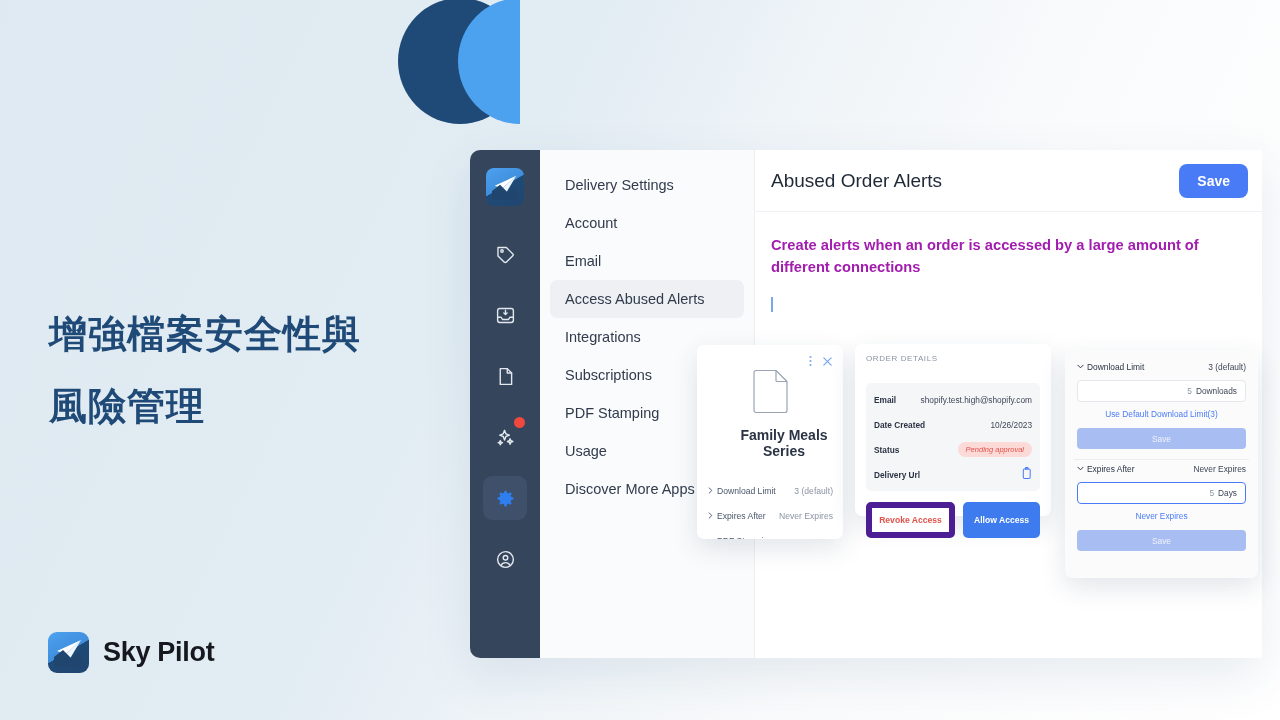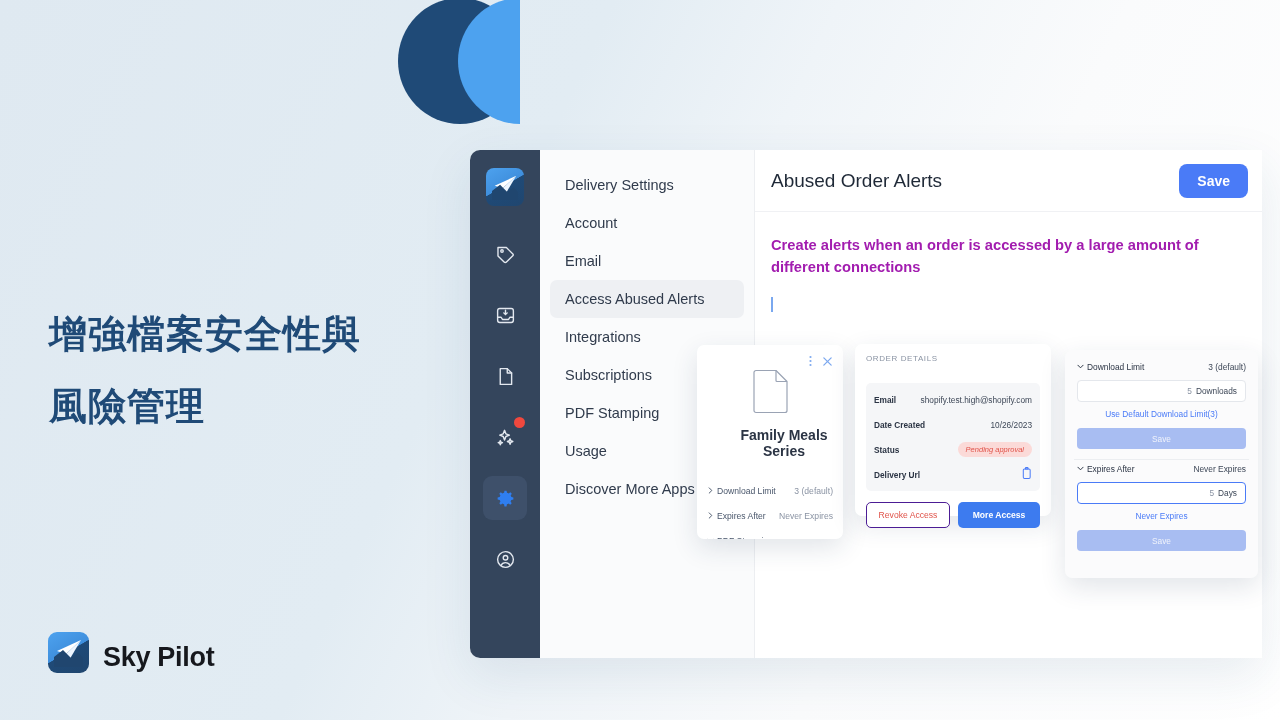--- a/index.html
+++ b/index.html
@@ -27,21 +27,21 @@
   }
 
   
   .headline {
     position: absolute; left: 49px; top: 298px; width: 400px;
     font-size: 38px; font-weight: 700; line-height: 1.9;
     color: #1f4a77; letter-spacing: 1px;
   }
   .headline .l2 { display: block; }
 
-  .brand { position: absolute; left: 48px; top: 632px; display: flex; align-items: flex-end; gap: 14px; }
+  .brand { position: absolute; left: 48px; top: 632px; display: flex; align-items: center; gap: 14px; }
   .brand-mark {
     width: 41px; height: 41px; border-radius: 9px;
     background: linear-gradient(150deg, #4da2ef 0%, #3f8fdd 48%, #1f4a77 49%, #20466f 100%);
     position: relative; overflow: hidden;
   }
   .brand-mark svg { position: absolute; left: 6px; top: 6px; }
   .brand-name { font-size: 27px; font-weight: 700; color: #16181d; letter-spacing: -0.3px; }
 
   
   .app-window {
@@ -141,22 +141,22 @@
   .c2-box { background: #f5f6f8; border-radius: 5px; padding: 4px 8px; }
   .c2-row { display: flex; align-items: center; justify-content: space-between; height: 25px; font-size: 8.3px; }
   .c2-row .lab { color: #2b3444; font-weight: 700; }
   .c2-row .val { color: #3d4757; }
   .badge-pending {
     background: #fbdad8; color: #e0534a; font-size: 7.5px;
     padding: 3px 8px; border-radius: 9px; font-weight: 500; font-style: italic;
   }
   .c2-actions { display: flex; gap: 8px; margin-top: 11px; }
   .btn-revoke {
-    flex: 1 1 0; border: 1px solid #4c1d95; background: #fff; color: #e0534a;
-    font-size: 8.6px; font-weight: 400; padding: 7px 0; border-radius: 5px;
+    flex: 1 1 0; border: 6px solid #4c1d95; background: #fff; color: #e0534a;
+    font-size: 8.6px; font-weight: 700; padding: 7px 0; border-radius: 5px;
     font-family: inherit;
   }
   .btn-allow {
     flex: 1 1 0; border: none; background: #3d7bef; color: #fff;
     font-size: 8.6px; font-weight: 700; padding: 7px 0; border-radius: 5px;
     font-family: inherit;
   }
 
   
   #card-limits { left: 1065px; top: 350px; width: 193px; height: 228px; padding: 8px 9px; background: #fbfbfc; }
@@ -381,21 +381,21 @@
       <span>
         <svg width="11" height="13" viewBox="0 0 12 14" fill="none" stroke="#4a7bf7" stroke-width="1.1" stroke-linejoin="round">
           <rect x="2.5" y="2" width="7.5" height="10.5" rx="1.3"></rect>
           <path d="M4.8 2V1.2a.7.7 0 0 1 .7-.7h1.5a.7.7 0 0 1 .7.7V2z"></path>
         </svg>
       </span>
     </div>
   </div>
   <div class="c2-actions">
     <button class="btn-revoke">Revoke Access</button>
-    <button class="btn-allow">More Access</button>
+    <button class="btn-allow">Allow Access</button>
   </div>
 </div>
 
 <div class="fcard" id="card-limits">
   <div class="c3-sec">
     <div class="c3-hdr">
       <span class="lab">
         <span>
           <svg width="7" height="7" viewBox="0 0 8 8" stroke="#2b3444" stroke-width="1.1" fill="none" stroke-linecap="round">
               <path d="M1 2.5 4 5.5 7 2.5"></path>

